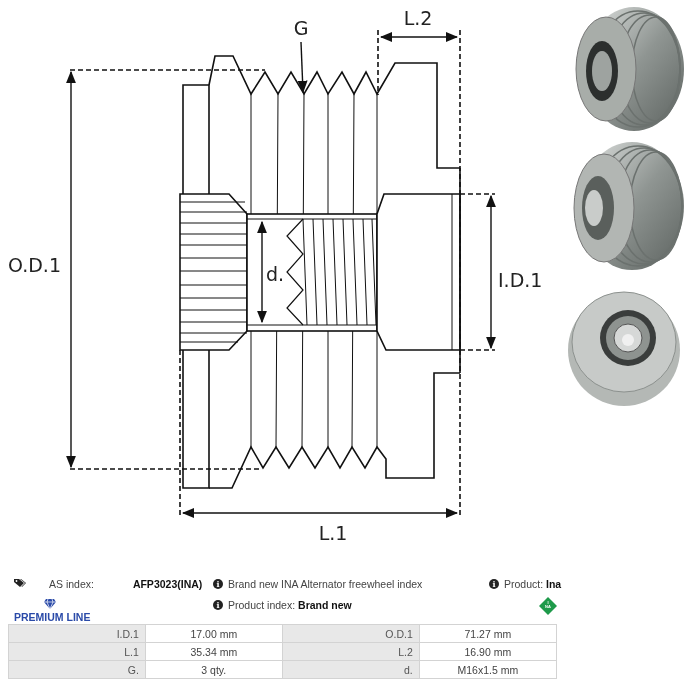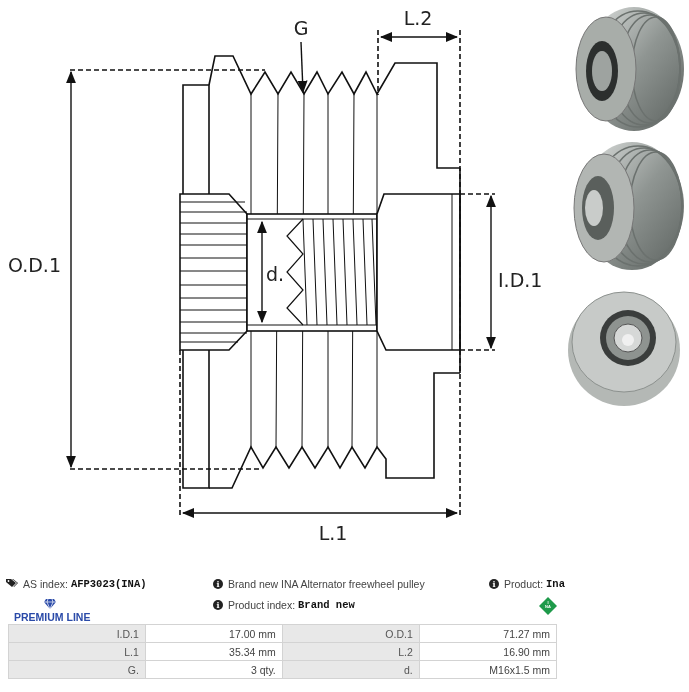--- a/index.html
+++ b/index.html
@@ -4,33 +4,33 @@
 <style>
   html, body { margin:0; padding:0; background:#ffffff; }
   body { width:689px; height:692px; position:relative; overflow:hidden; font-family:"Liberation Sans", sans-serif; color:#333; }
   #diagram { position:absolute; left:0; top:0; width:560px; height:560px; }
   .dim-label { font-family:"DejaVu Sans", sans-serif; font-size:19px; fill:#222; }
   .photo { position:absolute; left:562px; width:124px; }
   #photo1 { top:3px; height:132px; }
   #photo2 { top:138px; height:138px; }
   #photo3 { top:280px; height:130px; }
   .info { position:absolute; font-size:10.5px; color:#444; white-space:nowrap; display:flex; align-items:center; }
-  .info b { color:#111;font-family:Liberation Mono, monospace; }
+  .info b { color:#111; }
   .info .ico { display:inline-block; margin-right:5px; }
   .info-circle { width:10px; height:10px; border-radius:50%; background:#222; color:#fff; font-size:8px; line-height:10px; text-align:center; font-weight:bold; font-family:"DejaVu Serif", serif; }
-  #as-index { left:6px; top:578px; }
+  #as-index { left:14px; top:578px;gap:18px; }
   #premium { left:14px; top:599px; color:#2a4aa8; font-weight:bold;flex-direction:column; }
   #desc { left:213px; top:578px; }
   #ptype { left:213px; top:599px; }
   #producer { left:489px; top:578px; }
   #ina-logo { position:absolute; left:539px; top:597px; width:18px; height:18px; }
   table#specs { position:absolute; left:8px; top:624px; width:549px; border-collapse:collapse; font-size:10.5px; }
   #specs td { border:1px solid #d3d3d3; height:17px; padding:0 6px; text-align:right; }
   #specs td.k { background:#e8e8e8; color:#555; width:126px; }
-  #specs td.v { background:#ffffff; color:#444; width:126px; }
+  #specs td.v { background:#ffffff; color:#444; width:126px;text-align:center; }
 </style>
 </head>
 <body>
 
 <svg id="diagram" viewBox="0 0 560 560" xmlns="http://www.w3.org/2000/svg">
   <defs>
     <marker id="arr" viewBox="0 0 10 10" refX="9" refY="5" markerWidth="9" markerHeight="9" orient="auto-start-reverse">
       <path d="M0,1 L10,5 L0,9 z" fill="#111"></path>
     </marker>
   </defs>
@@ -168,21 +168,21 @@
   <span class="ico">
     <svg width="12" height="10" viewBox="0 0 12 10">
         <path d="M2,0 L10,0 L12,3 L6,10 L0,3 Z" fill="#2a4aa8"></path>
         <path d="M0,3 L12,3 M4,0 L3,3 L6,10 L9,3 L8,0" stroke="#fff" stroke-width="0.7" fill="none"></path>
       </svg>
   </span>
   <span>PREMIUM LINE</span>
 </div>
 <div class="info" id="desc">
   <span class="ico info-circle">i</span>
-  <span>Brand new INA Alternator freewheel pulley</span>
+  <span>Brand new INA Alternator freewheel index</span>
 </div>
 <div class="info" id="ptype">
   <span class="ico info-circle">i</span>
   <span>Product index:</span>&nbsp;<b>Brand new</b>
 </div>
 <div class="info" id="producer">
   <span class="ico info-circle">i</span>
   <span>Product:</span>&nbsp;<b>Ina</b>
 </div>
 <svg id="ina-logo" viewBox="0 0 18 18">

